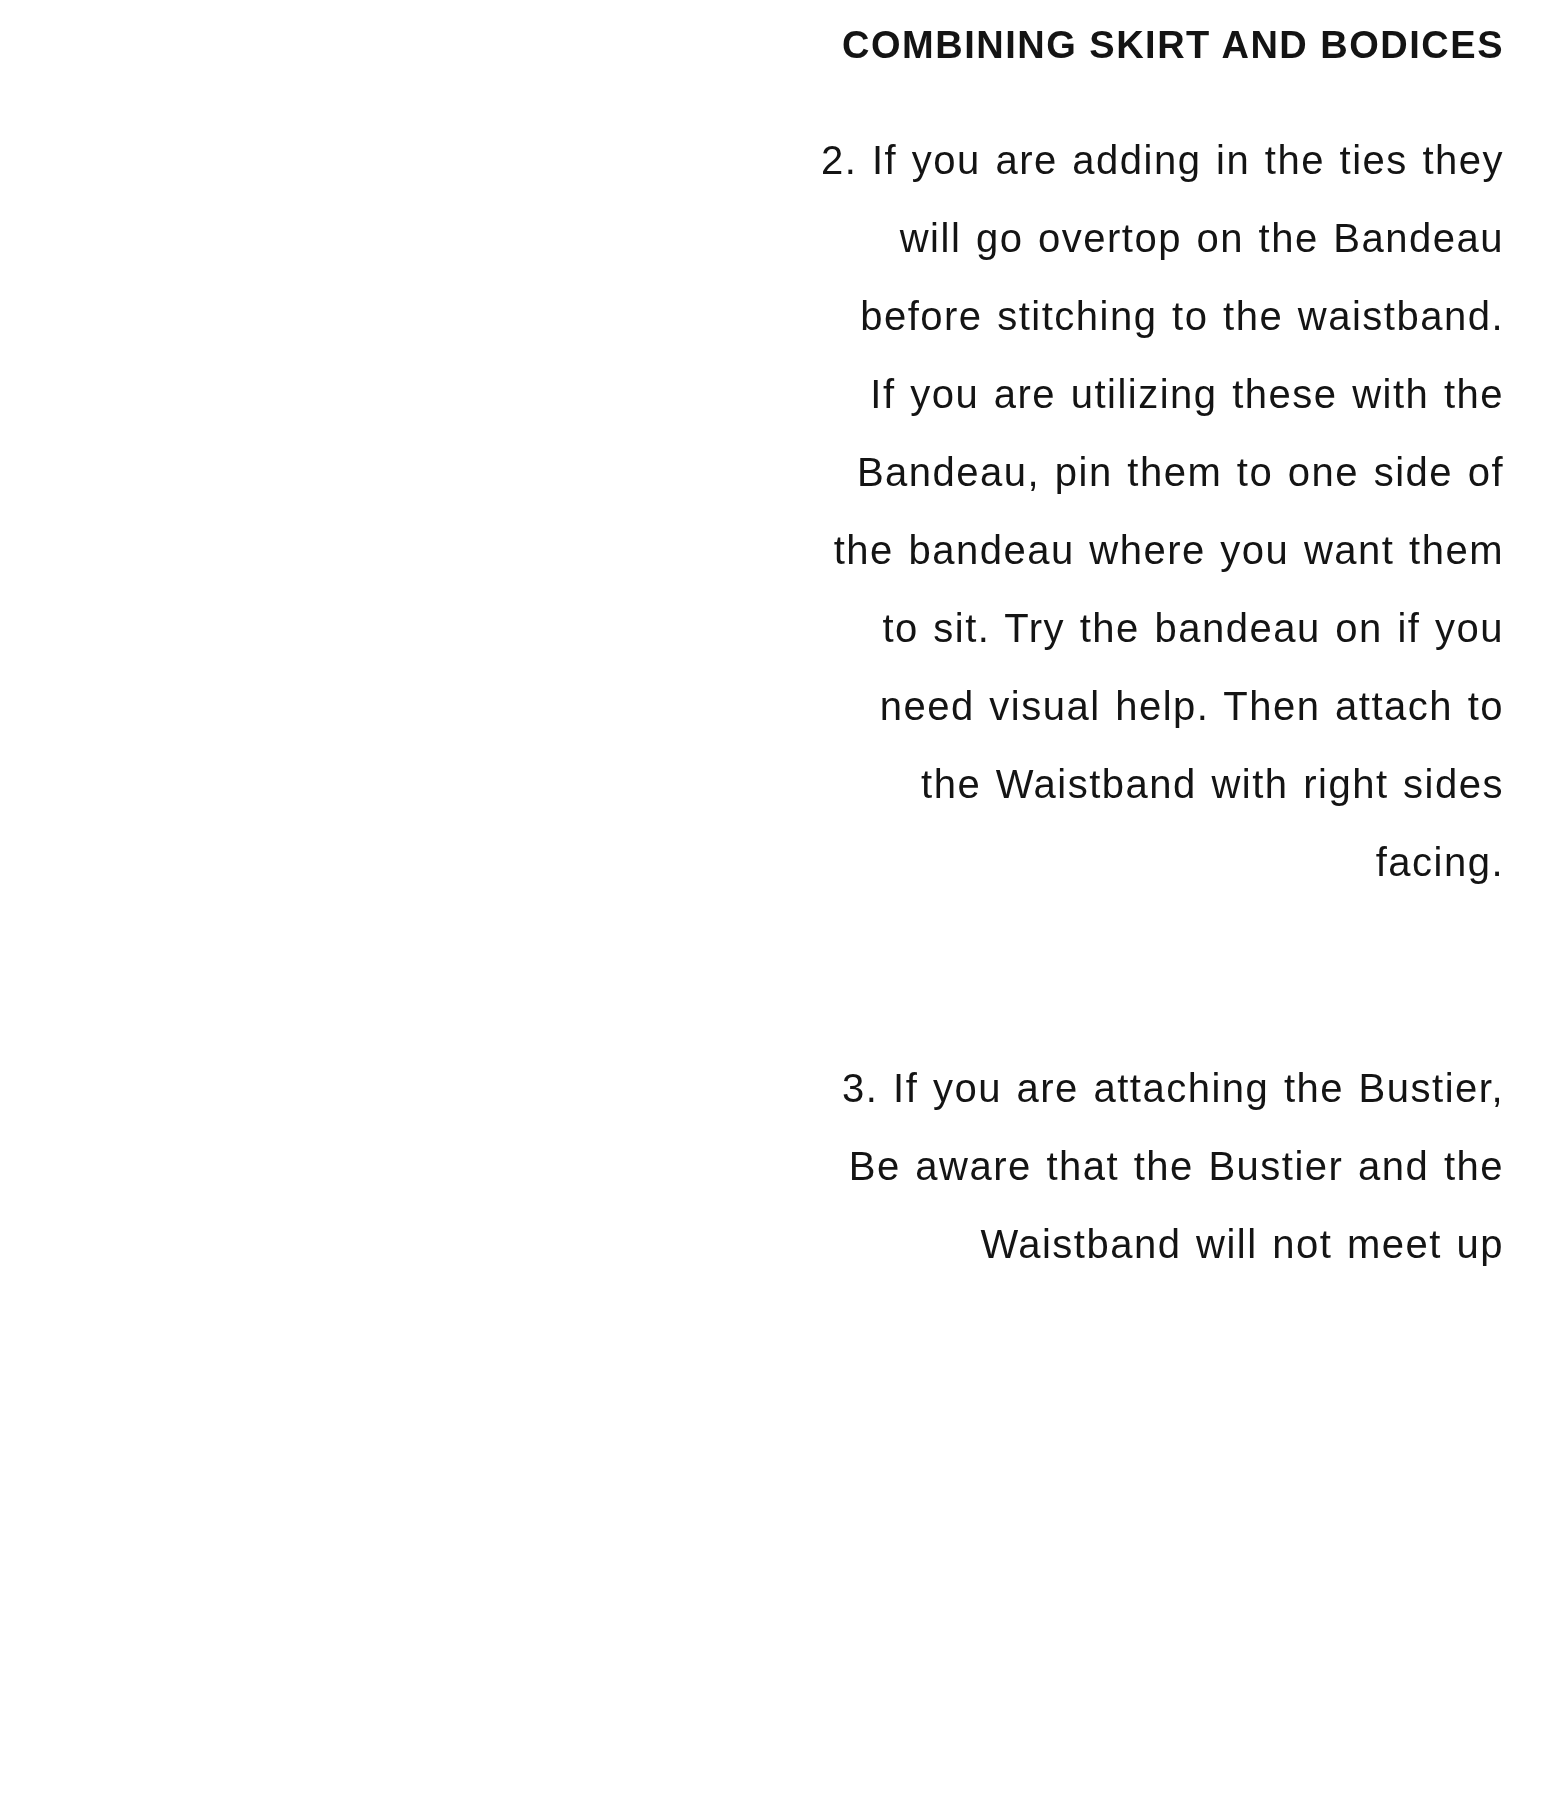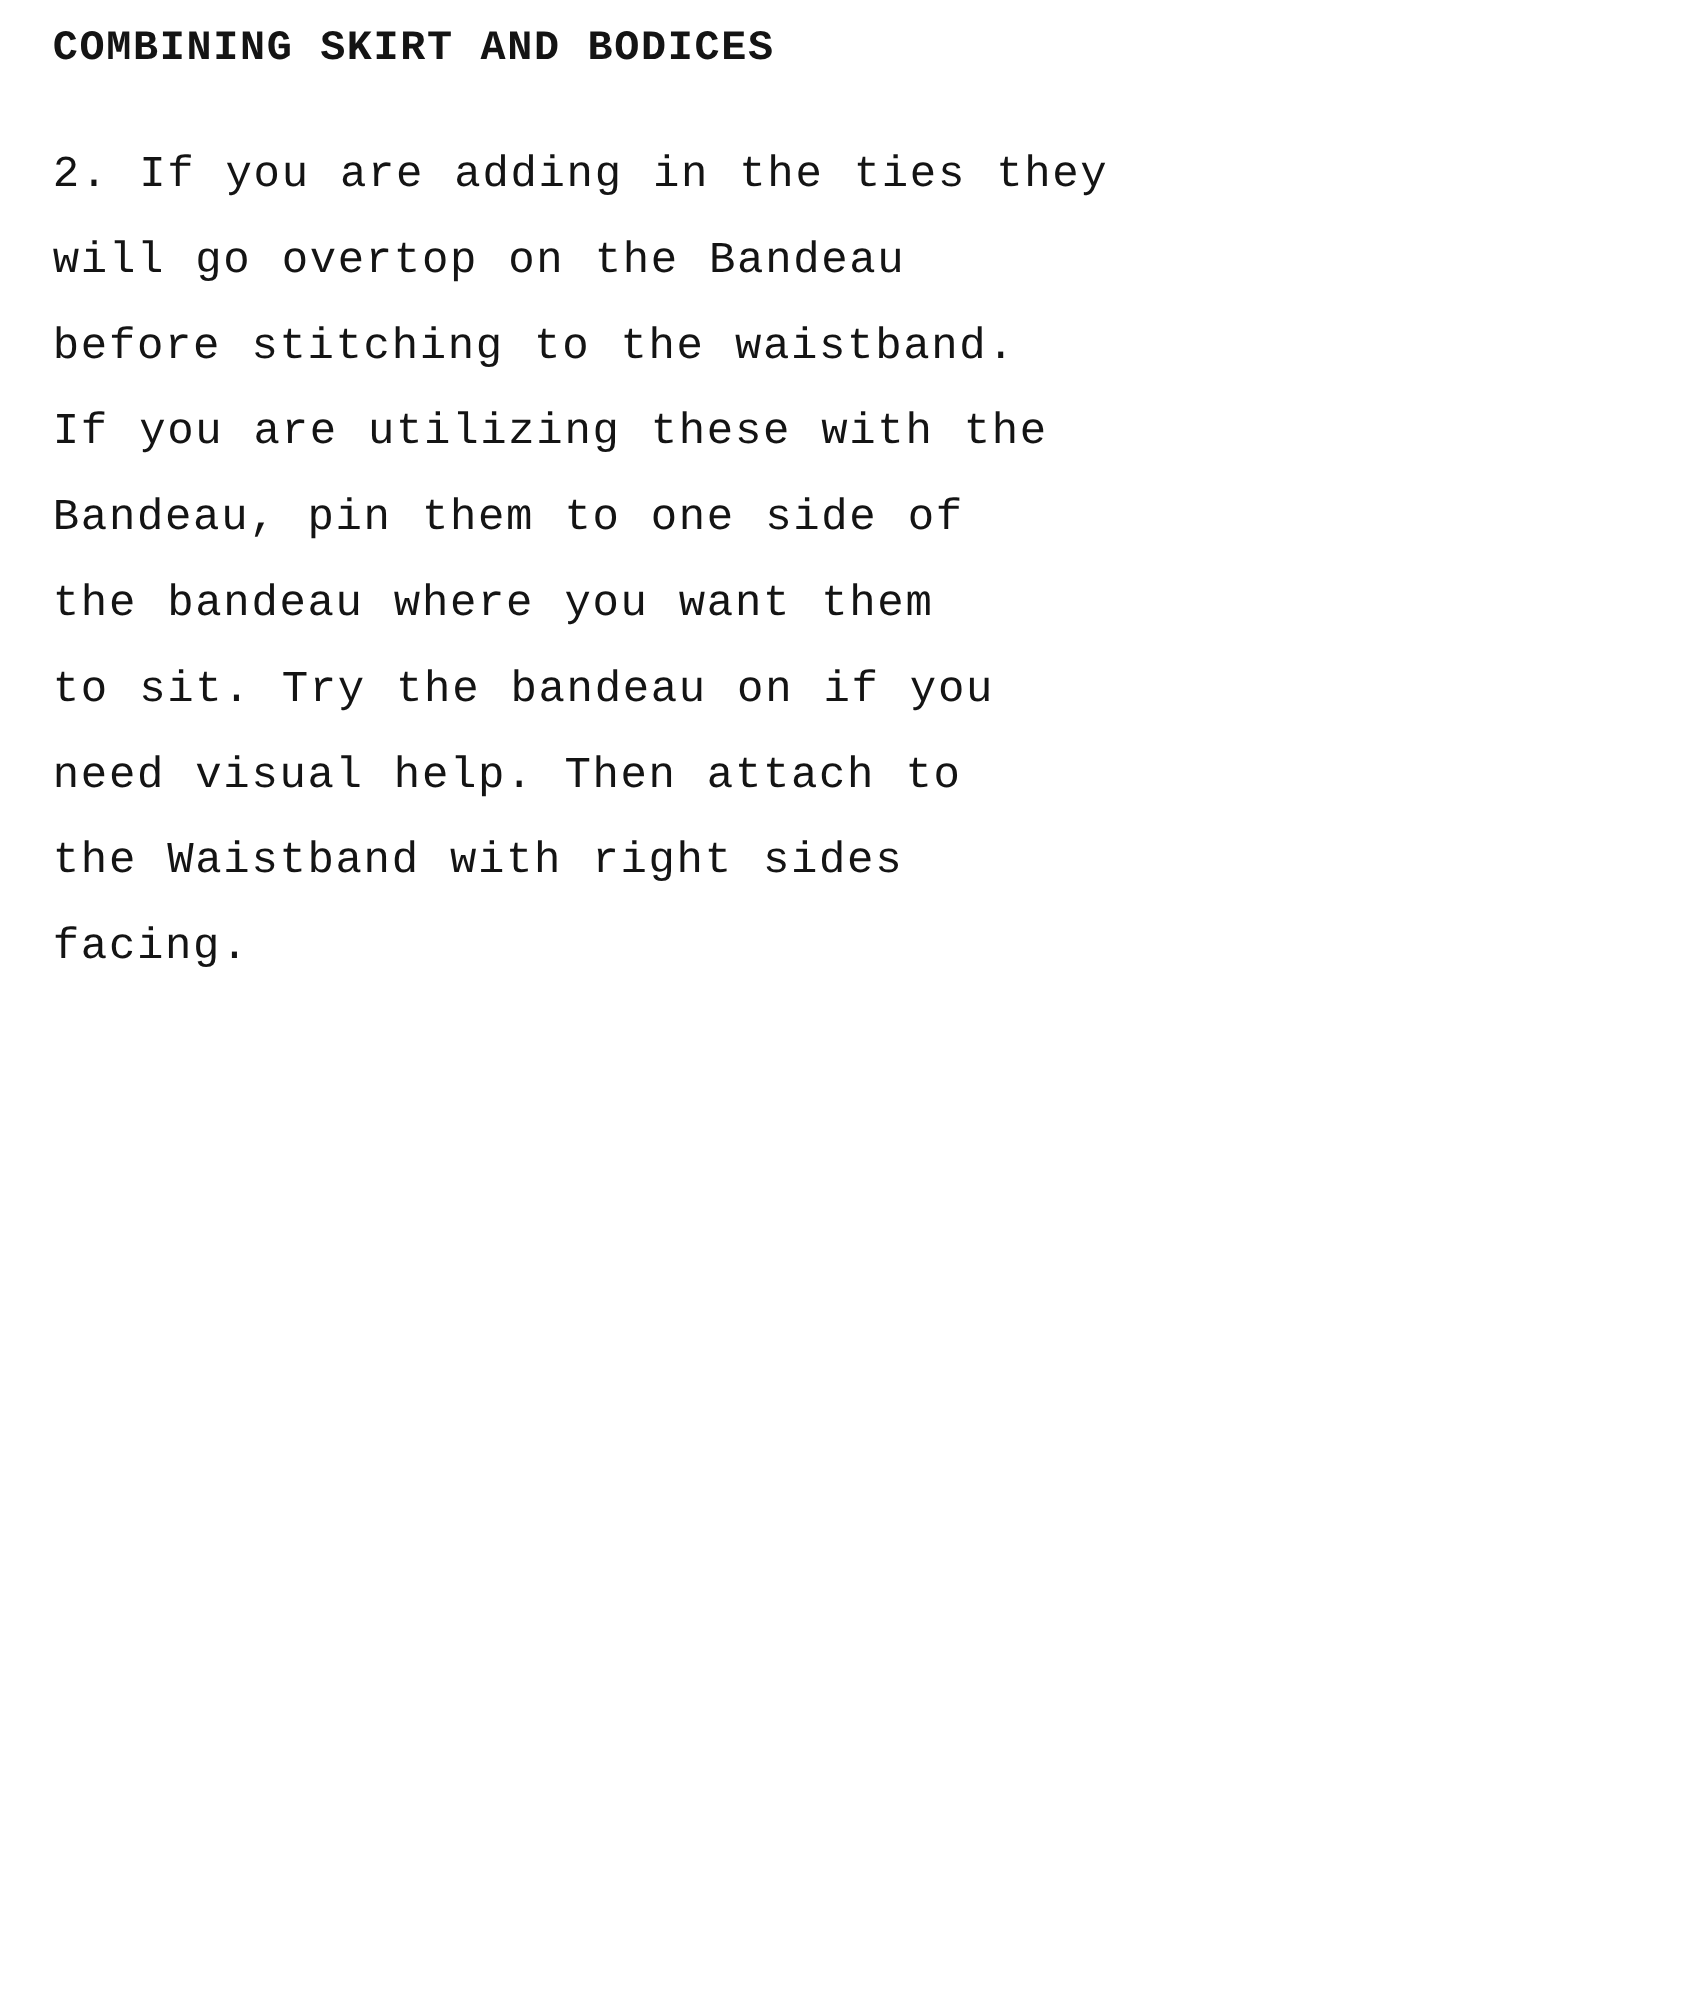--- a/index.html
+++ b/index.html
@@ -9,21 +9,22 @@
   }
   .page {
     position: relative;
     width: 1544px;
     height: 1344px;
     box-sizing: border-box;
     background: #ffffff;
     color: #141414;
     padding: 22px 40px 0 48px;
     overflow: hidden;
-    font-family: Liberation Mono, monospace;
+    font-family: Liberation Sans, sans-serif;
+    text-align: right;
   }
   .doc-title {
     font-size: 38px;
     font-weight: 700;
     line-height: 46px;
     letter-spacing: 1.5px;
     margin: 0 0 53px 0;
     white-space: nowrap;
   }
   .para {
@@ -49,13 +50,16 @@
 will go overtop on the Bandeau
 before stitching to the waistband.
 If you are utilizing these with the
 Bandeau, pin them to one side of
 the bandeau where you want them
 to sit. Try the bandeau on if you
 need visual help. Then attach to
 the Waistband with right sides
 facing.</div>
 
+  <div class="para">3. If you are attaching the Bustier,
+Be aware that the Bustier and the
+Waistband will not meet up</div>
 </div>
 
 </body></html>

